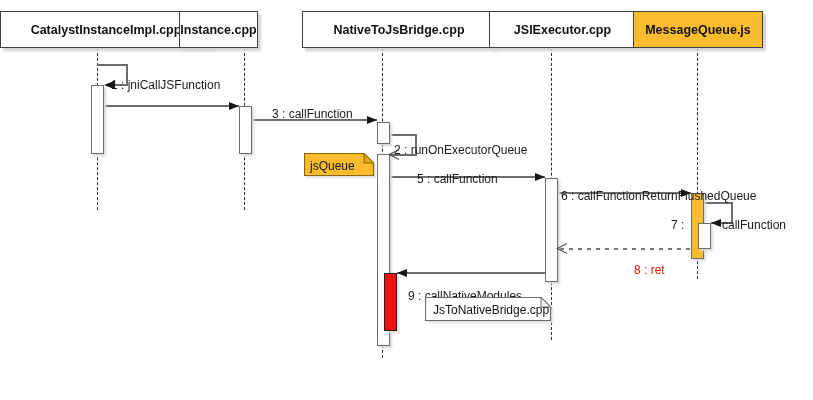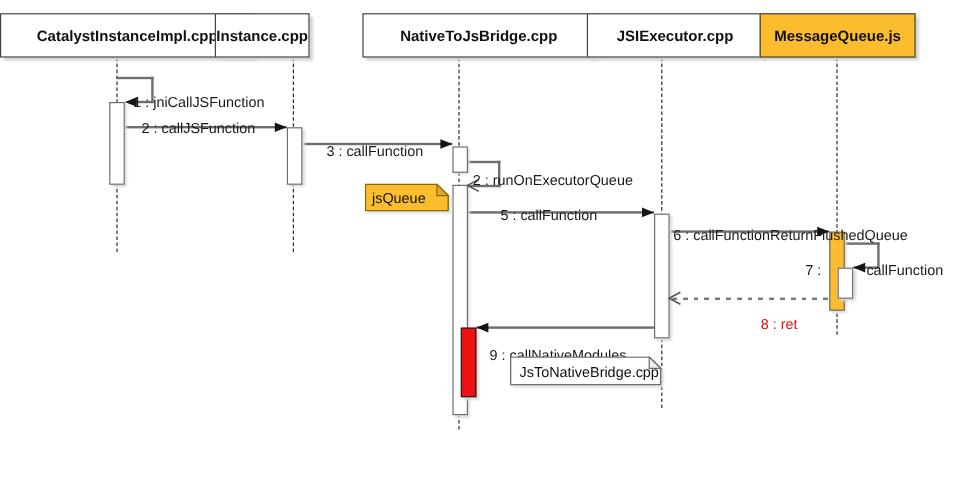--- a/index.html
+++ b/index.html
@@ -53,25 +53,24 @@
   <div class="p hl" style="left:633px;width:130px">MessageQueue.js</div>
 
   <div class="line" style="left:97px;top:64px;width:31px"></div>
   <div class="vline" style="left:126px;top:64px;height:22px"></div>
   <div class="line" style="left:112px;top:84px;width:16px"></div>
   <div class="arrL" style="left:104px;top:80.5px"></div>
   <div class="lbl" style="left:111px;top:67px">1 : jniCallJSFunction</div>
 
   <div class="line" style="left:104px;top:105px;width:135px"></div>
   <div class="arrR" style="left:229px;top:101.5px"></div>
-  <div class="lbl" style="left:118px;top:89px">2 : callJSFunction</div>
 
   <div class="line" style="left:252px;top:119px;width:125px"></div>
   <div class="arrR" style="left:367px;top:115.5px"></div>
-  <div class="lbl" style="left:272px;top:108px">3 : callFunction</div>
+  <div class="lbl" style="left:272px;top:96px">3 : callFunction</div>
 
   <div class="line" style="left:390px;top:134px;width:27px"></div>
   <div class="vline" style="left:415px;top:134px;height:22px"></div>
   <div class="line" style="left:390px;top:154px;width:27px"></div>
   <svg class="oarr" style="left:388px;top:148px" width="13" height="13">
     <polyline points="11,1.5 1.5,6.5 11,11.5" fill="none" stroke="#555" stroke-width="1.3"></polyline>
   </svg>
   <div class="lbl" style="left:394px;top:132px">2 : runOnExecutorQueue</div>
 
   <div class="line" style="left:390px;top:176px;width:155px"></div>

